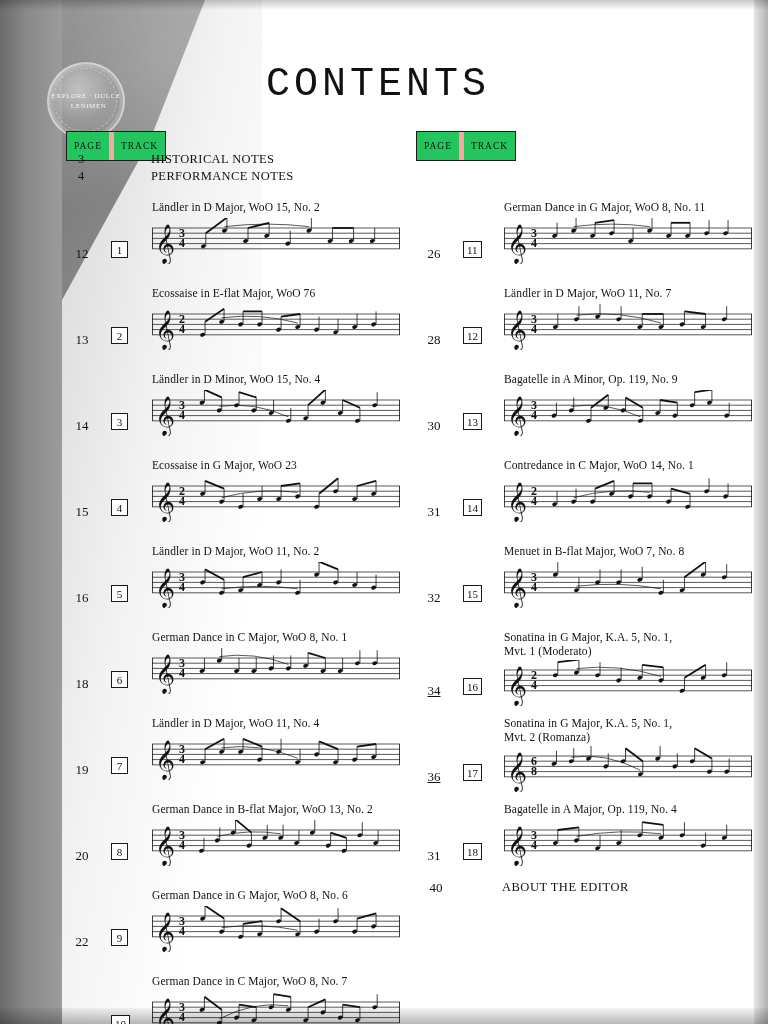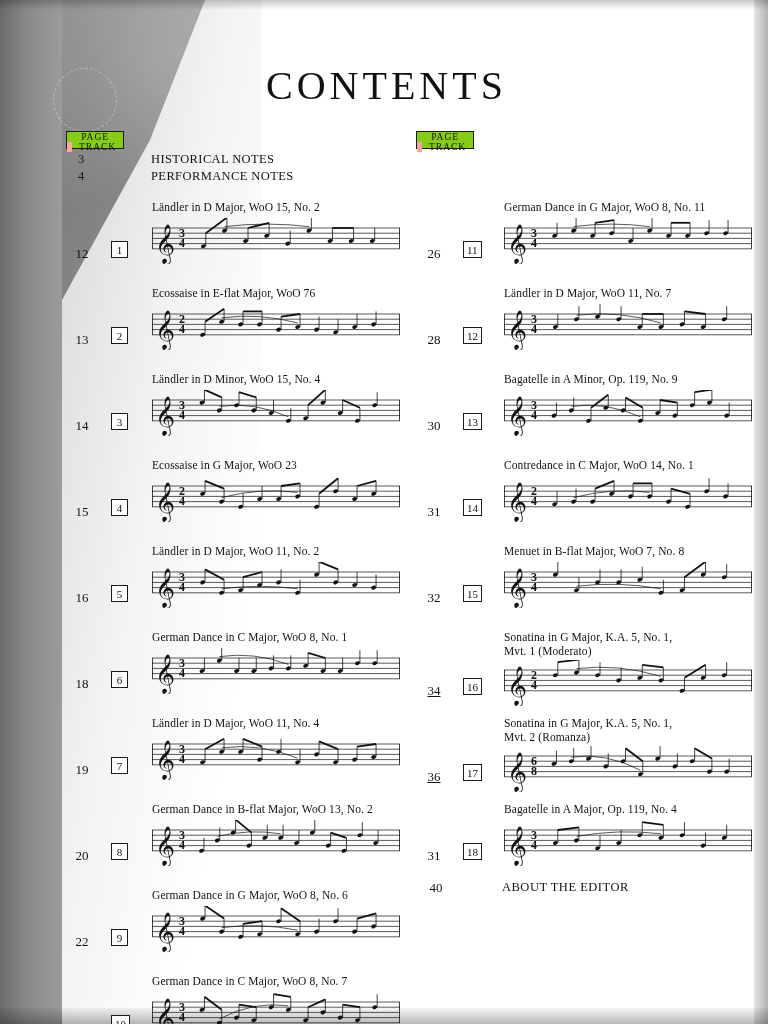--- a/index.html
+++ b/index.html
@@ -92,34 +92,34 @@
   }
 
   
   .title {
     position: absolute;
     left: 266px; top: 62px;
     font-size: 40px;
     letter-spacing: 4px;
     font-weight: 400;
     color: #111;
+    font-family: Liberation Mono, monospace;
   }
 
   
   .colhead {
     position: absolute;
     display: flex;
     border: 1px solid #1a1a1a;
-    height: 18px;
+    height: 30px;
     box-sizing: border-box;
-    background: #84cc16;
+    background: #22c55e;
     font-size: 9.5px;
     letter-spacing: 1px;
     font-family: "Liberation Serif", serif;
-    flex-direction: column;
   }
   .colhead .cell {
     display: flex;
     align-items: center;
     justify-content: center;
     padding: 0 7px;
     color: #111;
   }
   .colhead .cell + .cell {
     border-left: 5px solid #fca5a5;
@@ -236,20 +236,23 @@
 <div id="page">
 
   <div class="bg-dark"></div>
   <div class="bg-white-wedge"></div>
   <div class="bg-soft"></div>
   <div class="edge-left"></div>
   <div class="edge-right"></div>
   <div class="edge-top"></div>
   <div class="edge-bottom"></div>
 
+  <div class="seal">
+    <span>EXPLORE · DULCE · LENIMEN</span>
+  </div>
   <div class="seal-ring"></div>
 
   <div class="title">CONTENTS</div>
 
   <div class="colhead left">
     <div class="cell">PAGE</div>
     <div class="cell">TRACK</div>
   </div>
   <div class="colhead right">
     <div class="cell">PAGE</div>

